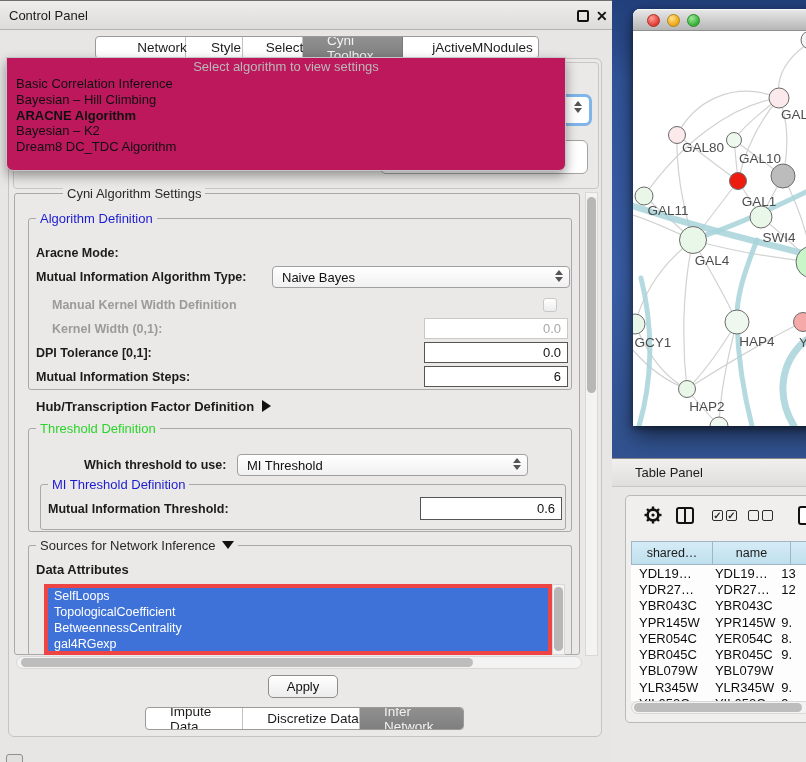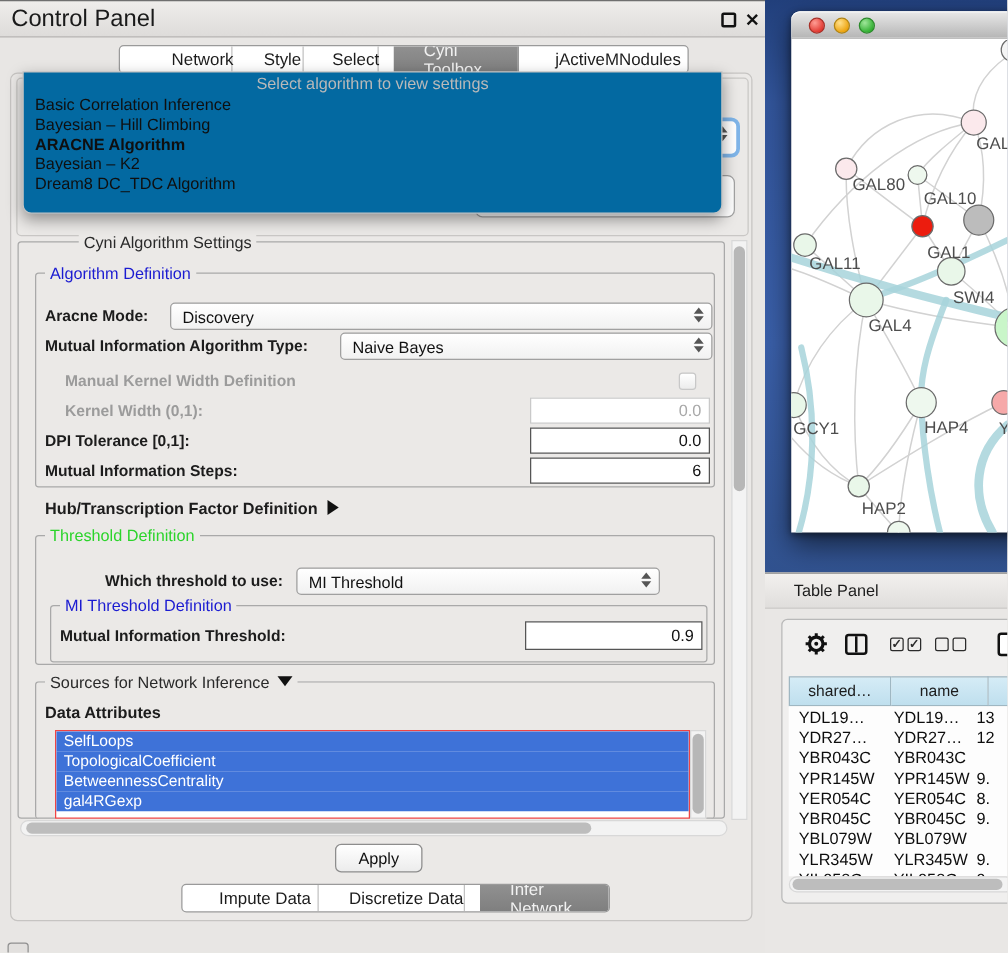--- a/index.html
+++ b/index.html
@@ -4,30 +4,30 @@
 <style>
   * { box-sizing: border-box; margin: 0; padding: 0; }
   html,body { width:806px; height:762px; }
   body { font-family:"Liberation Sans", sans-serif; background:#e8e6e4; position:relative; overflow:hidden; }
   .abs { position:absolute; }
 
   
   .control-panel { position:absolute; left:0; top:0; width:612px; height:762px; background:#e8e6e4; }
   .cp-titlebar { position:absolute; left:0; top:0; width:612px; height:30px;
     background:linear-gradient(#efedeb,#dedcda); border-top:1px solid #6f6f6f; border-bottom:1px solid #b5b3b1; }
-  .cp-title { position:absolute; left:9px; top:0; line-height:29px; font-size:19px; color:#1a1a1a; }
+  .cp-title { position:absolute; left:9px; top:0; line-height:29px; font-size:13px; color:#1a1a1a; }
   .float-icon { position:absolute; left:577px; top:9px; width:12px; height:12px; border:2px solid #111; border-radius:2px; }
   .close-icon { position:absolute; left:596px; top:5px; font-size:14px; font-weight:bold; color:#111; line-height:20px; }
 
   
   .seg { position:absolute; display:flex; height:23px; background:#fff; border:1px solid #9a9a9a; border-radius:4px; overflow:hidden; }
   .seg .tab { display:flex; align-items:center; justify-content:center; gap:19px; font-size:13.5px; color:#1c1c1c;
     border-right:1px solid #c2c2c2; height:100%;padding-left:24px; }
   .seg .tab:last-child { border-right:none; }
-  .seg .tab.sel { background:linear-gradient(#909090,#7f7f7f); color:#f2f2f2; border-right-color:#7a7a7a;margin-left:12px; }
+  .seg .tab.sel { background:linear-gradient(#909090,#7f7f7f); color:#f2f2f2; border-right-color:#7a7a7a; }
 
   .cp-body { position:absolute; left:8px; top:58px; width:594px; height:679px; background:#ebe9e7;
     border:1px solid #c6c4c2; border-radius:6px; }
 
   
   .frag-panel { left:13px; top:62px; width:586px; height:127px; background:#ebe9e7; border:1px solid #c9c7c5; border-radius:4px; }
   .frag-focus { left:545px; top:94px; width:47px; height:32px; background:#fff; border:3px solid #7fb5e9; border-radius:7px; }
   .frag-combo { left:380px; top:140px; width:208px; height:34px; background:#fff; border:1px solid #a3a3a3; border-radius:6px; }
 
   
@@ -52,33 +52,33 @@
   .field.dis { border:1px solid #c9c9c9; color:#a8a8a8; }
 
   .checkbox { position:absolute; width:14px; height:14px; border:1px solid #c8c8c8; border-radius:3px;
     background:linear-gradient(#fff,#ececec); }
 
   .arrow-right { display:inline-block; width:0; height:0; border-top:6px solid transparent; border-bottom:6px solid transparent;
     border-left:9px solid #111; margin-left:8px; vertical-align:-1px; }
   .arrow-down { display:inline-block; width:0; height:0; border-left:6px solid transparent; border-right:6px solid transparent;
     border-top:8px solid #111; margin-left:6px; vertical-align:1px; }
 
-  .attr-list { position:absolute; left:44px; top:584px; width:508px; height:71px; background:#fff; border:1px solid #ef4444; overflow:hidden; }
+  .attr-list { position:absolute; left:44px; top:584px; width:508px; height:71px; background:#fff; border:4px solid #ef4444; overflow:hidden; }
   .attr-item { height:16px; line-height:16px; font-size:12.5px; color:#fff; background:#3e72d8; padding-left:6px; }
 
   .vscroll { position:absolute; width:13px; background:#f3f3f3; border:1px solid #d8d8d8; border-radius:0; }
   .vscroll .thumb { position:absolute; left:1px; right:1px; background:#b7b7b7; border-radius:6px; }
   .hscroll { position:absolute; height:13px; background:#f3f3f3; border:1px solid #d8d8d8; border-radius:7px; }
   .hscroll .thumb { position:absolute; top:1px; bottom:1px; background:#bdbdbd; border-radius:6px; }
 
   .apply-btn { position:absolute; left:268px; top:675px; width:70px; height:23px; background:linear-gradient(#ffffff,#ececec);
     border:1px solid #8d8d8d; border-radius:5px; font-size:13px; color:#111; font-family:"Liberation Sans",sans-serif; }
 
   
-  .dropdown { position:absolute; left:18px; top:57px; width:560px; height:114px; background:#0369a1;
+  .dropdown { position:absolute; left:6px; top:57px; width:560px; height:114px; background:#be185d;
     border:1px solid #c4c4c4; border-radius:0 0 7px 7px; box-shadow:0 5px 12px rgba(0,0,0,.38); z-index:50; overflow:hidden; }
   .dd-placeholder { height:18px; line-height:18px; text-align:center; color:#b9b9b9; font-size:13px; }
   .dd-item { height:15.8px; line-height:15.8px; padding-left:9px; font-size:13px; color:#0f0f0f; white-space:nowrap; }
   .dd-item.bold { font-weight:bold; }
 
   .corner-icon { position:absolute; left:6px; top:754px; width:17px; height:14px; background:#e2e0de;
     border:1px solid #8f8f8f; border-radius:3px; }
 
   
   .right-side { position:absolute; left:612px; top:0; width:194px; height:762px; overflow:hidden; }
@@ -161,27 +161,20 @@
   </div>
   <div class="abs frag-combo"></div>
 
   <div class="group" style="left:14px; top:193px; width:566px; height:462px;"></div>
   <span class="legend black" style="left:20px; top:186px;margin-left:43px;">Cyni Algorithm Settings</span>
 
   <div class="group" style="left:28px; top:218px; width:544px; height:172px;"></div>
   <span class="legend blue" style="left:36px; top:211px;">Algorithm Definition</span>
 
   <span class="lbl" style="left:36px; top:246px;">Aracne Mode:</span>
-  <div class="combo" style="left:136px; top:242px; width:434px;">
-    <span>Discovery</span>
-    <span class="spin">
-        <i class="up"></i>
-        <i class="dn"></i>
-      </span>
-  </div>
 
   <span class="lbl" style="left:36px; top:270px;">Mutual Information Algorithm Type:</span>
   <div class="combo" style="left:272px; top:266px; width:298px;">
     <span>Naive Bayes</span>
     <span class="spin">
         <i class="up"></i>
         <i class="dn"></i>
       </span>
   </div>
 
@@ -209,21 +202,21 @@
     <span>MI Threshold</span>
     <span class="spin">
         <i class="up"></i>
         <i class="dn"></i>
       </span>
   </div>
 
   <div class="group" style="left:40px; top:484px; width:526px; height:46px;"></div>
   <span class="legend blue" style="left:48px; top:477px;">MI Threshold Definition</span>
   <span class="lbl" style="left:48px; top:502px;">Mutual Information Threshold:</span>
-  <div class="field" style="left:420px; top:497px; width:142px; height:23px;">0.9</div>
+  <div class="field" style="left:420px; top:497px; width:142px; height:23px;">0.6</div>
 
   <div class="group" style="left:28px; top:545px; width:544px; height:110px; border-bottom:none;"></div>
   <span class="legend black" style="left:36px; top:538px;">
     <span>Sources for Network Inference</span><span class="arrow-down"></span>
   </span>
   <span class="lbl" style="left:36px; top:562px; font-size:13px;">Data Attributes</span>
 
   <div class="attr-list" id="attr-list">
       <div class="attr-item">SelfLoops</div>
       <div class="attr-item">TopologicalCoefficient</div>
@@ -237,21 +230,21 @@
   <div class="vscroll" style="left:585px; top:192px; height:464px;">
     <div class="thumb" style="top:4px; height:196px;"></div>
   </div>
   <div class="hscroll" style="left:16px; top:656px; width:566px;">
     <div class="thumb" style="left:4px; width:452px;"></div>
   </div>
 
   <button class="apply-btn">Apply</button>
 
   <div class="seg" style="left:145px; top:707px;" id="bottom-tabs">
-      <div class="tab" style="width: 109px; align-items: center;">
+      <div class="tab" style="width: 97px; align-items: center;">
         <span>Impute Data</span>
       </div>
       <div class="tab" style="width: 117px;">
         <span>Discretize Data</span>
       </div>
       <div class="tab sel" style="width: 103px;">
         <span>Infer Network</span>
       </div>
     </div>
 

